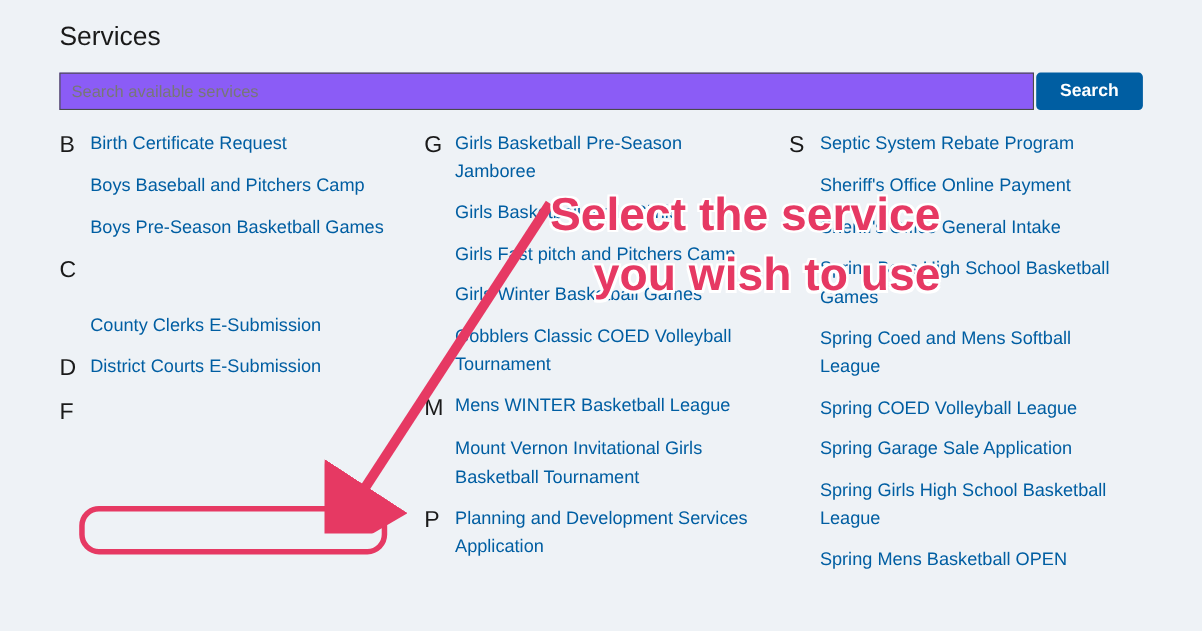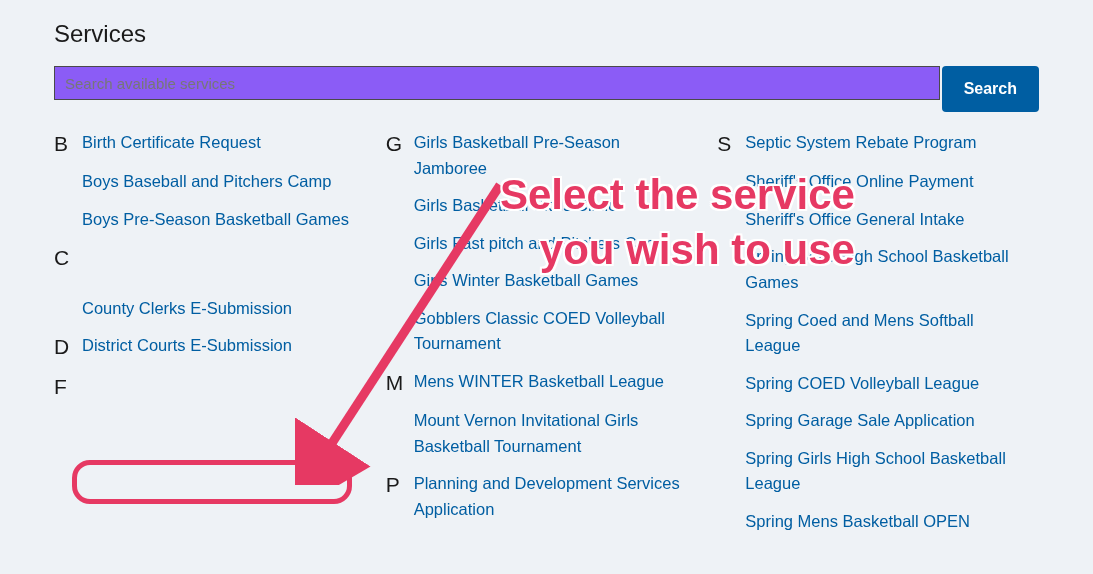--- a/index.html
+++ b/index.html
@@ -35,21 +35,21 @@
     outline: none;
   }
   .search-input::placeholder { color: #777; }
   .search-btn {
     background: #005ea2;
     color: #fff;
     border: none;
     font-size: 16px;
     font-weight: 700;
     padding: 0 22px;
-    height: 46px;
+    height: 34px;
     cursor: pointer;
     border-radius: 4px;
     margin-left: 2px;
   }
   .columns {
     display: flex;
     gap: 10px;
   }
   .col {
     width: 340px;

